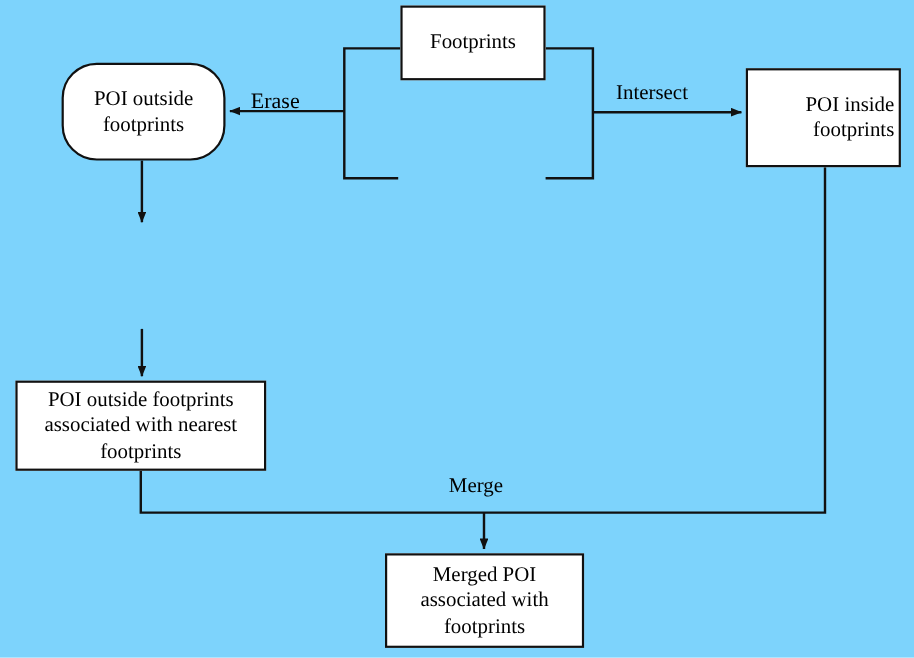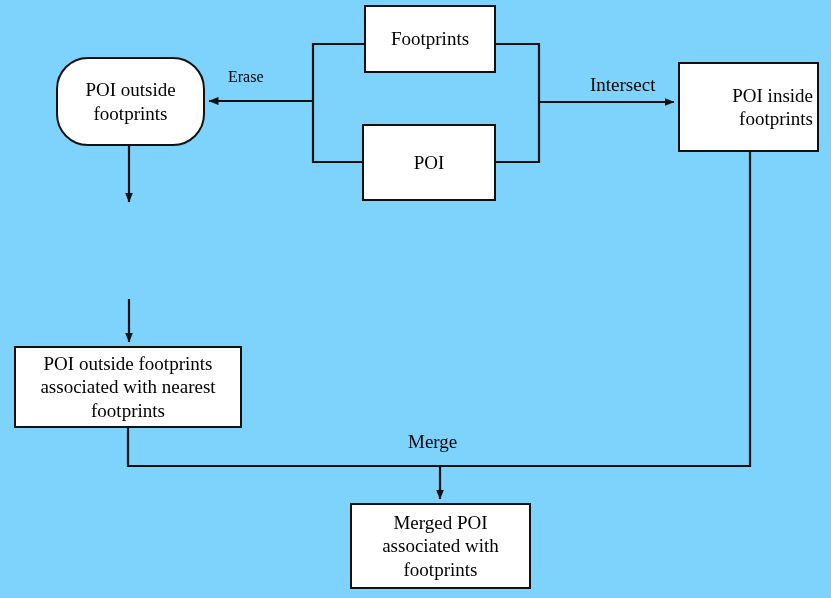--- a/index.html
+++ b/index.html
@@ -58,22 +58,22 @@
 
   
   #node-footprints      { left: 364px; top: 5px;   width: 132px; height: 68px;  font-size: 19px; }
   #node-poi             { left: 362px; top: 124px; width: 134px; height: 77px;  font-size: 19px; }
   #node-poi-outside     { left: 56px;  top: 57px;  width: 149px; height: 89px;  font-size: 19px; border-radius: 32px; }
   #node-poi-inside      { left: 678px; top: 62px;  width: 141px; height: 90px;  font-size: 19px; text-align: right; }
   #node-associate       { left: 16px;  top: 206px; width: 225px; height: 93px;  font-size: 19px; }
   #node-poi-outside-assoc { left: 14px; top: 346px; width: 228px; height: 82px; font-size: 19px; }
   #node-merged          { left: 350px; top: 503px; width: 181px; height: 86px;  font-size: 19px; }
 
-  #label-erase     { left: 228px; top: 68px;  font-size: 16px; }
-  #label-intersect { left: 560px; top: 74px;  font-size: 19px; margin-left: 30px; }
+  #label-erase     { left: 228px; top: 81px;  font-size: 20px; }
+  #label-intersect { left: 560px; top: 74px;  font-size: 19px; }
   #label-merge     { left: 408px; top: 431px; font-size: 19px; }
 </style>
 </head>
 <body>
 
 <div id="canvas">
 
   <svg class="wires" viewBox="0 0 831 598" xmlns="http://www.w3.org/2000/svg">
     <defs>
       <marker id="arrowhead" markerWidth="10" markerHeight="8" refX="9.5" refY="4" orient="auto" markerUnits="userSpaceOnUse">
@@ -115,23 +115,20 @@
 
     <g>
       <path d="M440,466 L440,499" fill="none" stroke="#111111" stroke-width="2.2" marker-end="url(#arrowhead)"></path>
     </g>
   </svg>
 
   <div class="node" id="node-footprints">
     <span class="label">Footprints</span>
   </div>
 
-  <div class="node" id="node-poi">
-    <span class="label">POI</span>
-  </div>
 
   <div class="node" id="node-poi-outside">
     <span class="label">POI  outside
 footprints</span>
   </div>
 
   <div class="node" id="node-poi-inside">
     <span class="label">POI  inside
 footprints</span>
   </div>

